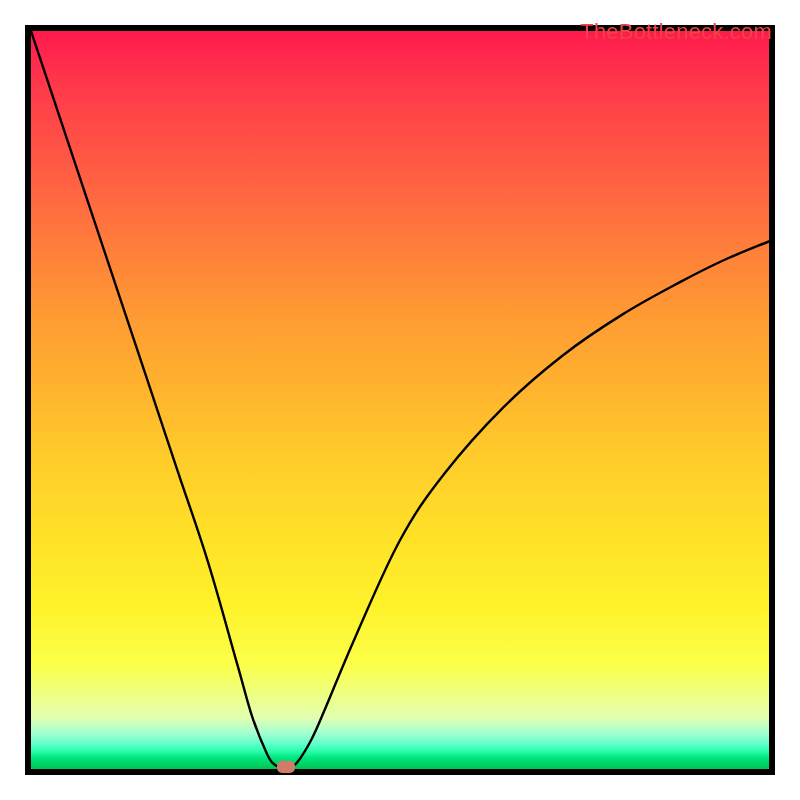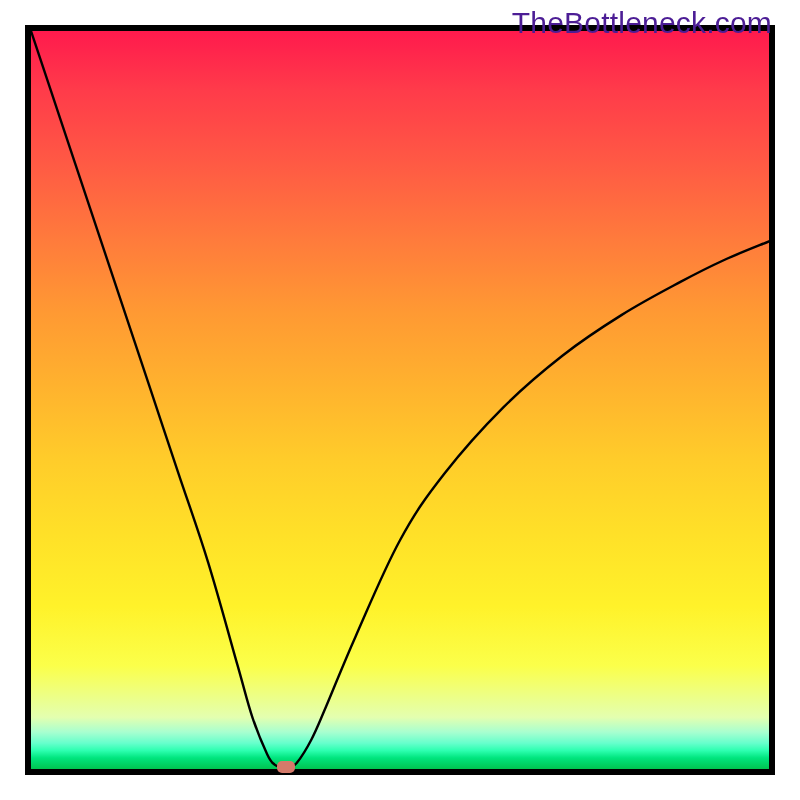--- a/index.html
+++ b/index.html
@@ -11,24 +11,24 @@
     background: #fff;
     font-family: Arial, Helvetica, sans-serif;
   }
   .container {
     position: relative;
     width: 800px;
     height: 800px;
   }
   .watermark {
     position: absolute;
-    top: 6px;
+    top: 19px;
     right: 28px;
-    color: #4c1d95;
-    font-size: 30px;
+    color: #ef4444;
+    font-size: 22px;
     font-weight: 400;
     letter-spacing: 0.2px;
     z-index: 4;
   }
   .frame {
     position: absolute;
     left: 25px;
     top: 25px;
     width: 750px;
     height: 750px;

